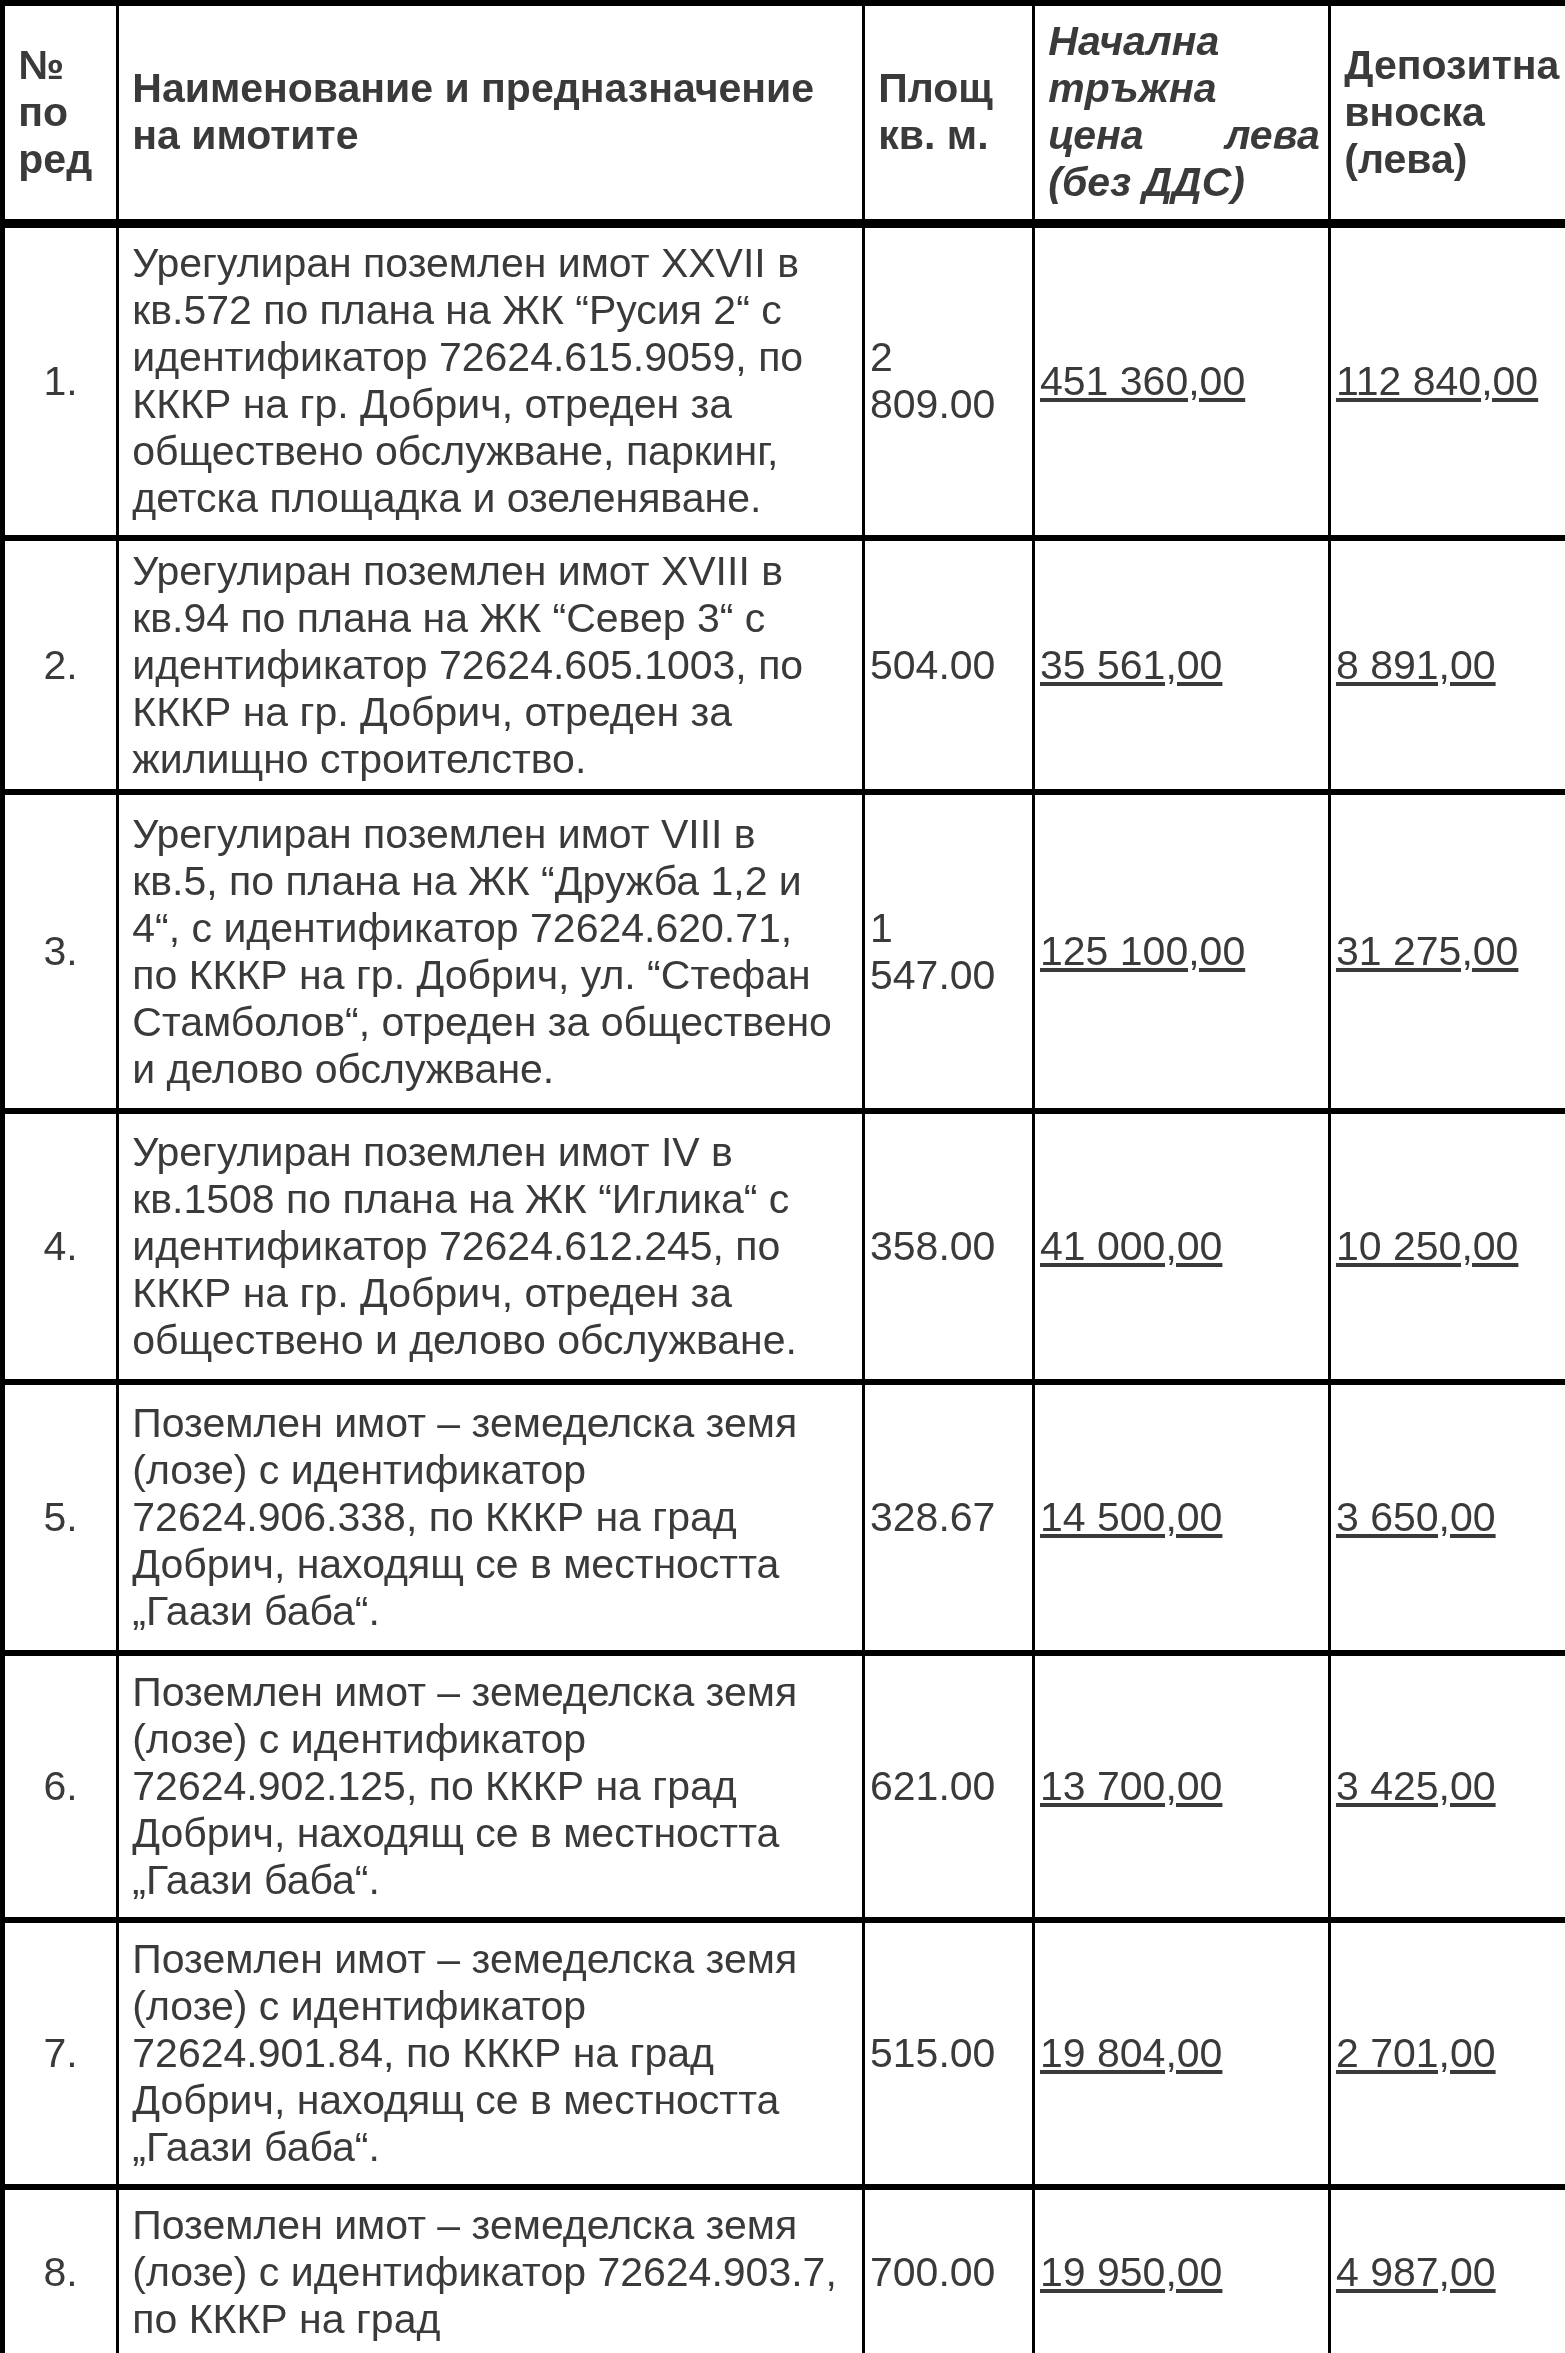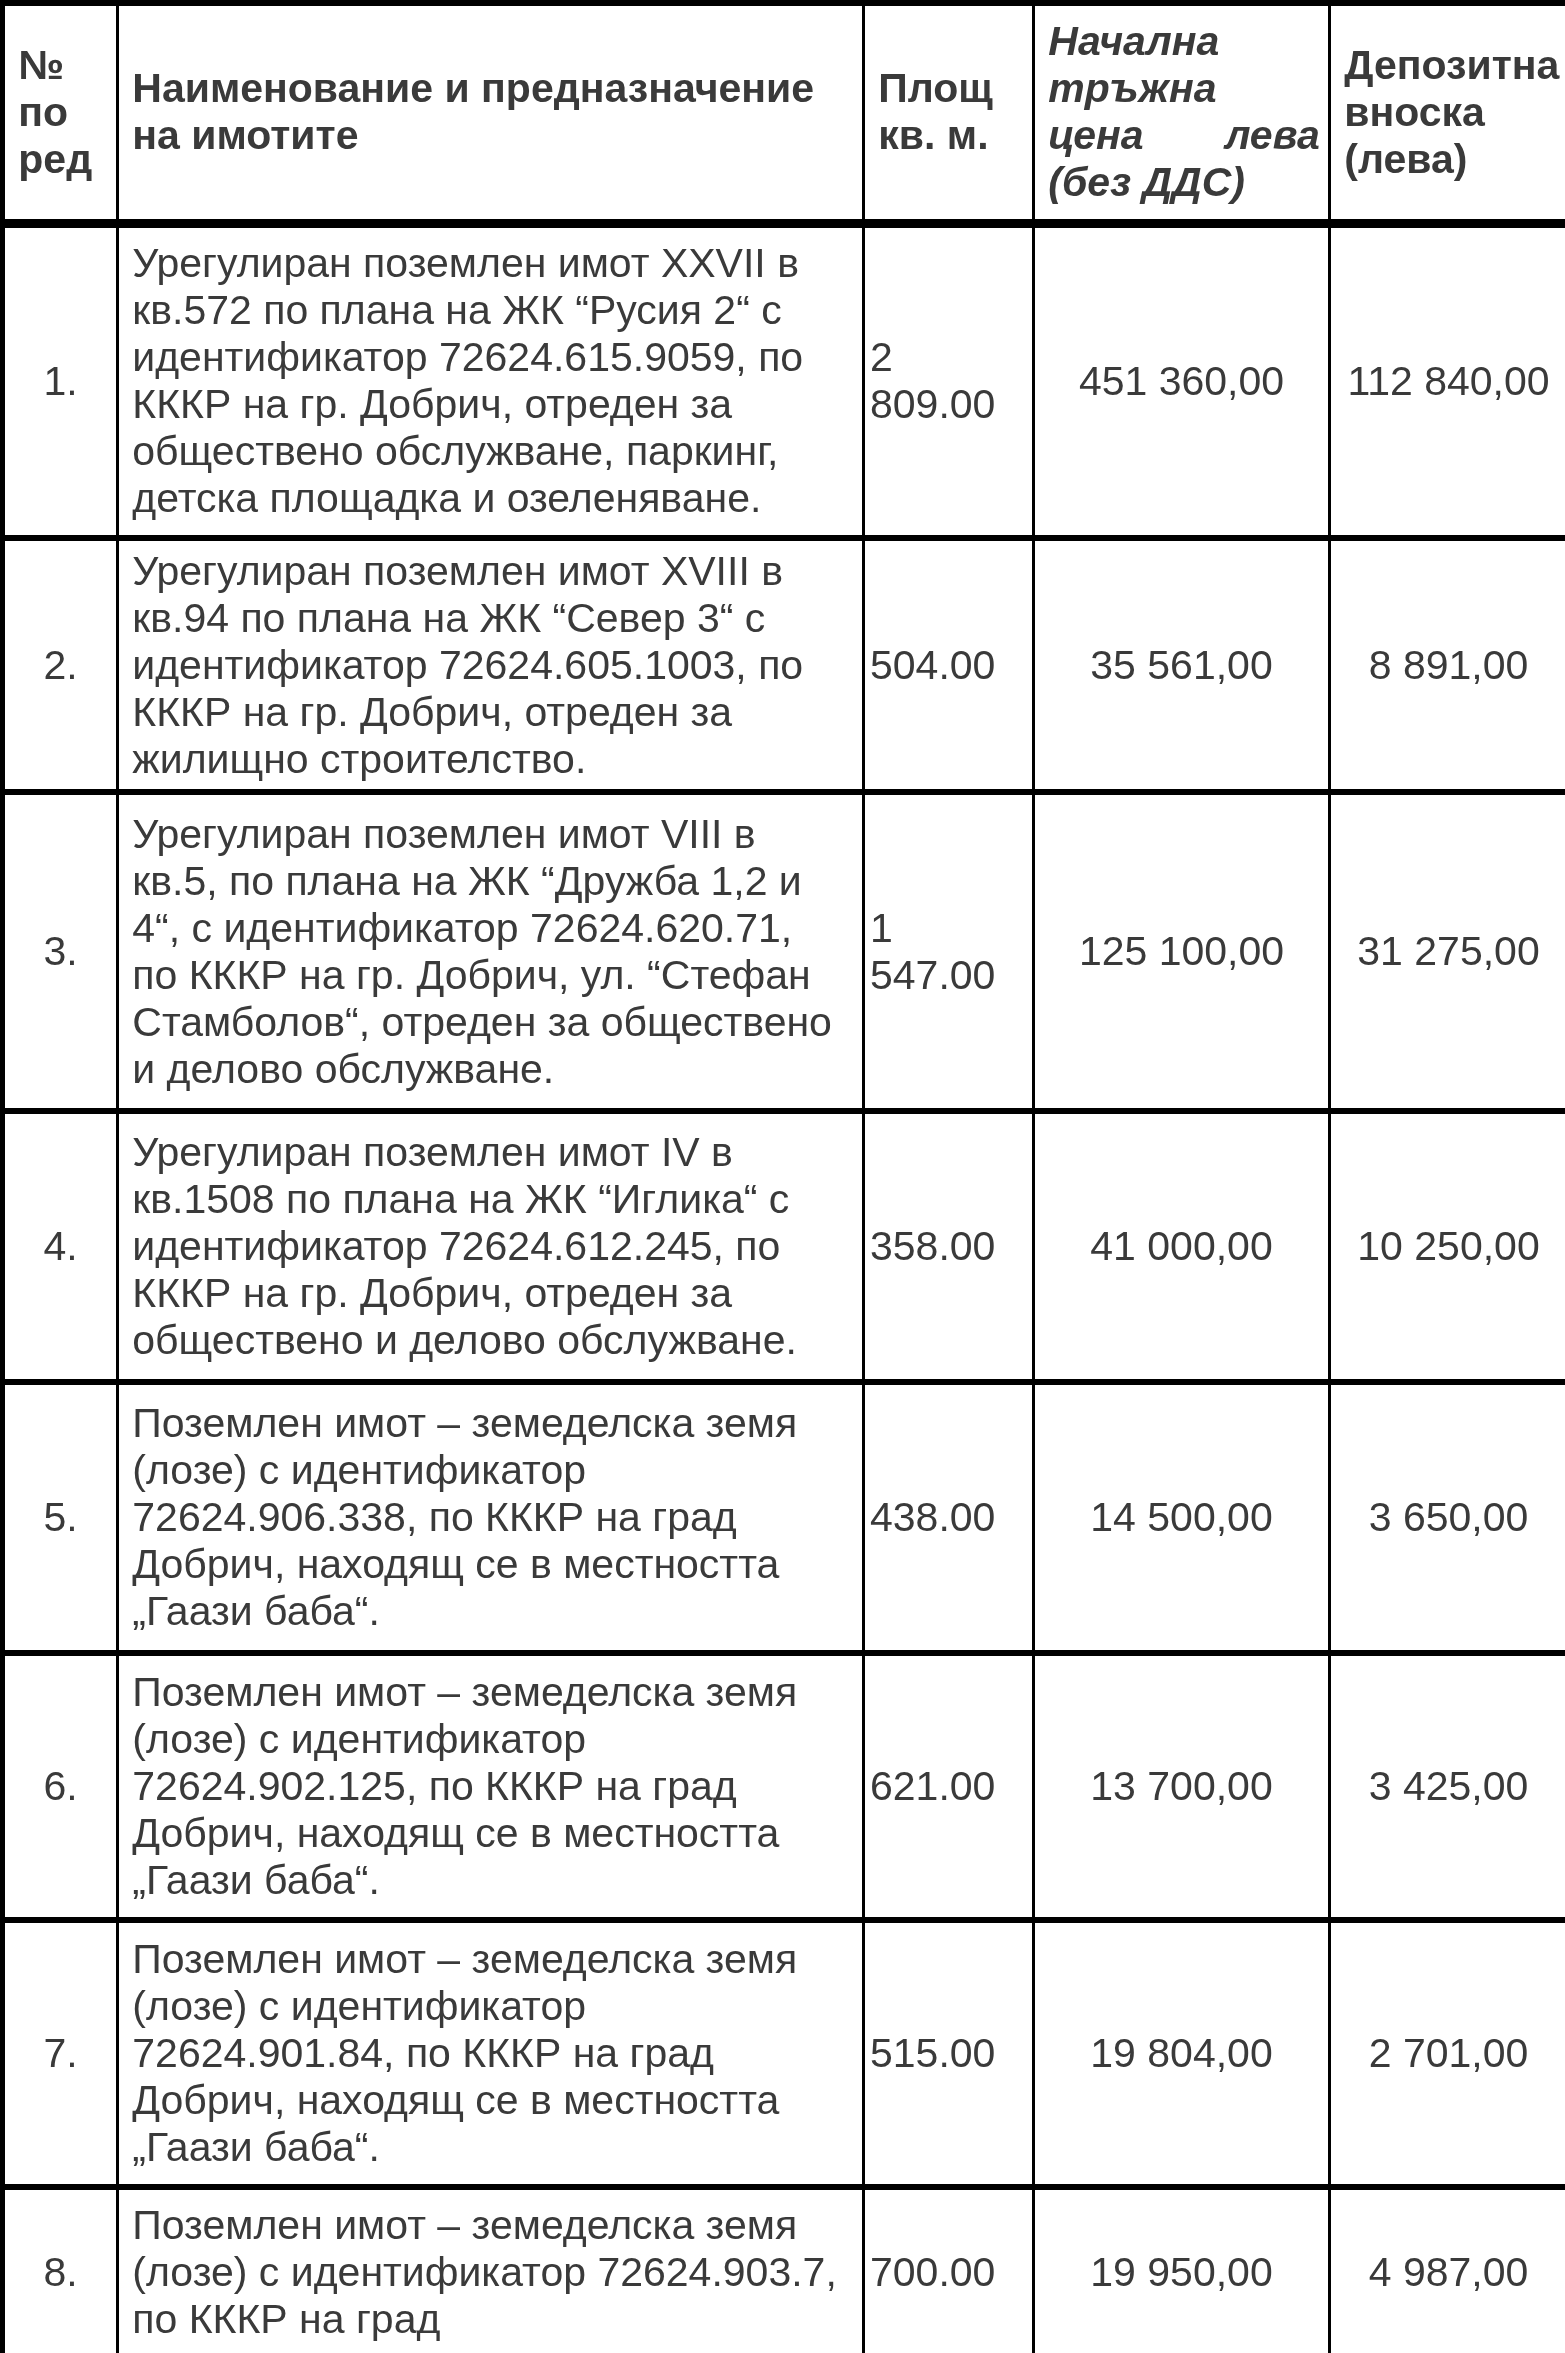--- a/index.html
+++ b/index.html
@@ -54,24 +54,24 @@
     text-align: left;
     vertical-align: middle;
     padding: 6.6px 25px 6.6px 13.3px;
   }
   td.cell-area {
     text-align: left;
     vertical-align: middle;
     padding: 0 5px;
   }
   td.cell-price, td.cell-deposit {
-    text-align: center;
     vertical-align: middle;
     white-space: nowrap;
     padding: 0 5px;
+    text-decoration: underline;
   }
 
   
   tr.hrow { height: 220px; }
   tr.r0 { height: 315px; }
   tr.r1 { height: 253px; }
   tr.r2 { height: 319px; }
   tr.r3 { height: 271px; }
   tr.r4 { height: 271px; }
   tr.r5 { height: 267px; }
@@ -123,21 +123,21 @@
     <tr class="r3">
       <td class="cell-num">4.</td>
       <td class="cell-desc">Урегулиран поземлен имот IV в кв.1508 по плана на ЖК “Иглика“ с идентификатор 72624.612.245, по КККР на гр. Добрич, отреден за обществено и делово обслужване.</td>
       <td class="cell-area">358.00</td>
       <td class="cell-price">41 000,00</td>
       <td class="cell-deposit">10 250,00</td>
     </tr>
     <tr class="r4">
       <td class="cell-num">5.</td>
       <td class="cell-desc">Поземлен имот – земеделска земя (лозе) с идентификатор 72624.906.338, по КККР на град Добрич, находящ се в местността „Гаази баба“.</td>
-      <td class="cell-area">438.00</td>
+      <td class="cell-area">328.67</td>
       <td class="cell-price">14 500,00</td>
       <td class="cell-deposit">3 650,00</td>
     </tr>
     <tr class="r5">
       <td class="cell-num">6.</td>
       <td class="cell-desc">Поземлен имот – земеделска земя (лозе) с идентификатор 72624.902.125, по КККР на град Добрич, находящ се в местността „Гаази баба“.</td>
       <td class="cell-area">621.00</td>
       <td class="cell-price">13 700,00</td>
       <td class="cell-deposit">3 425,00</td>
     </tr>

